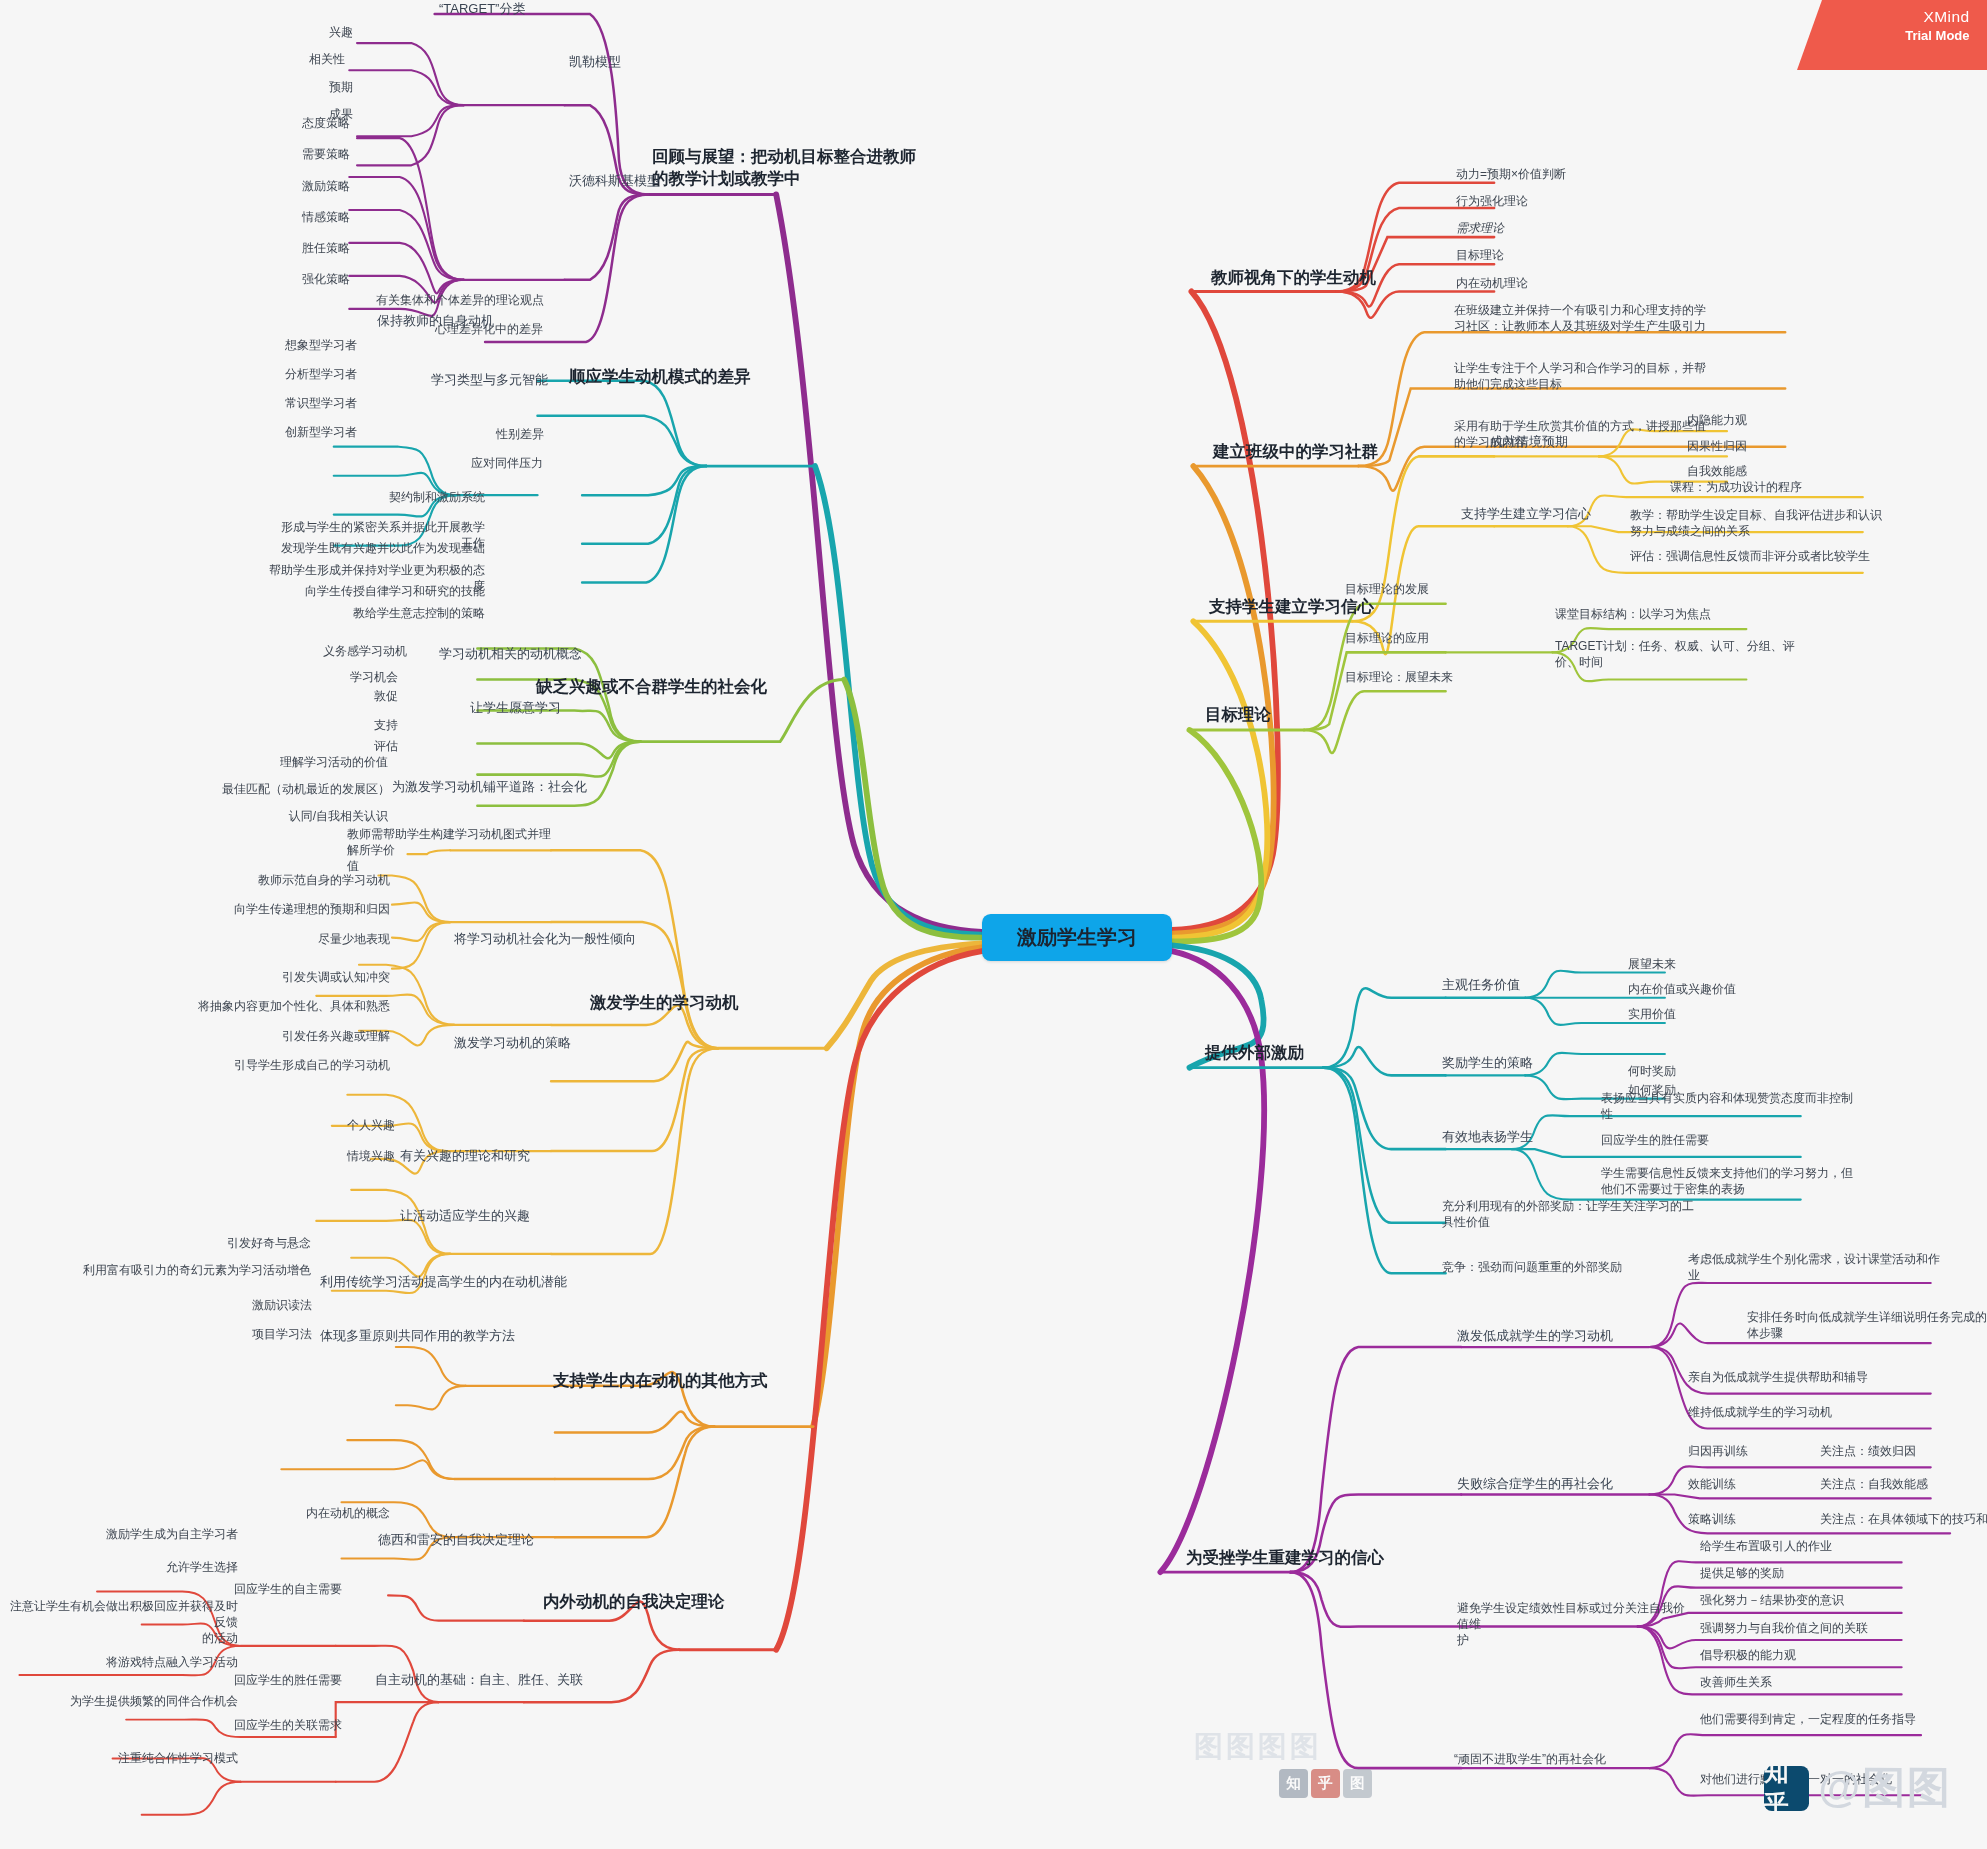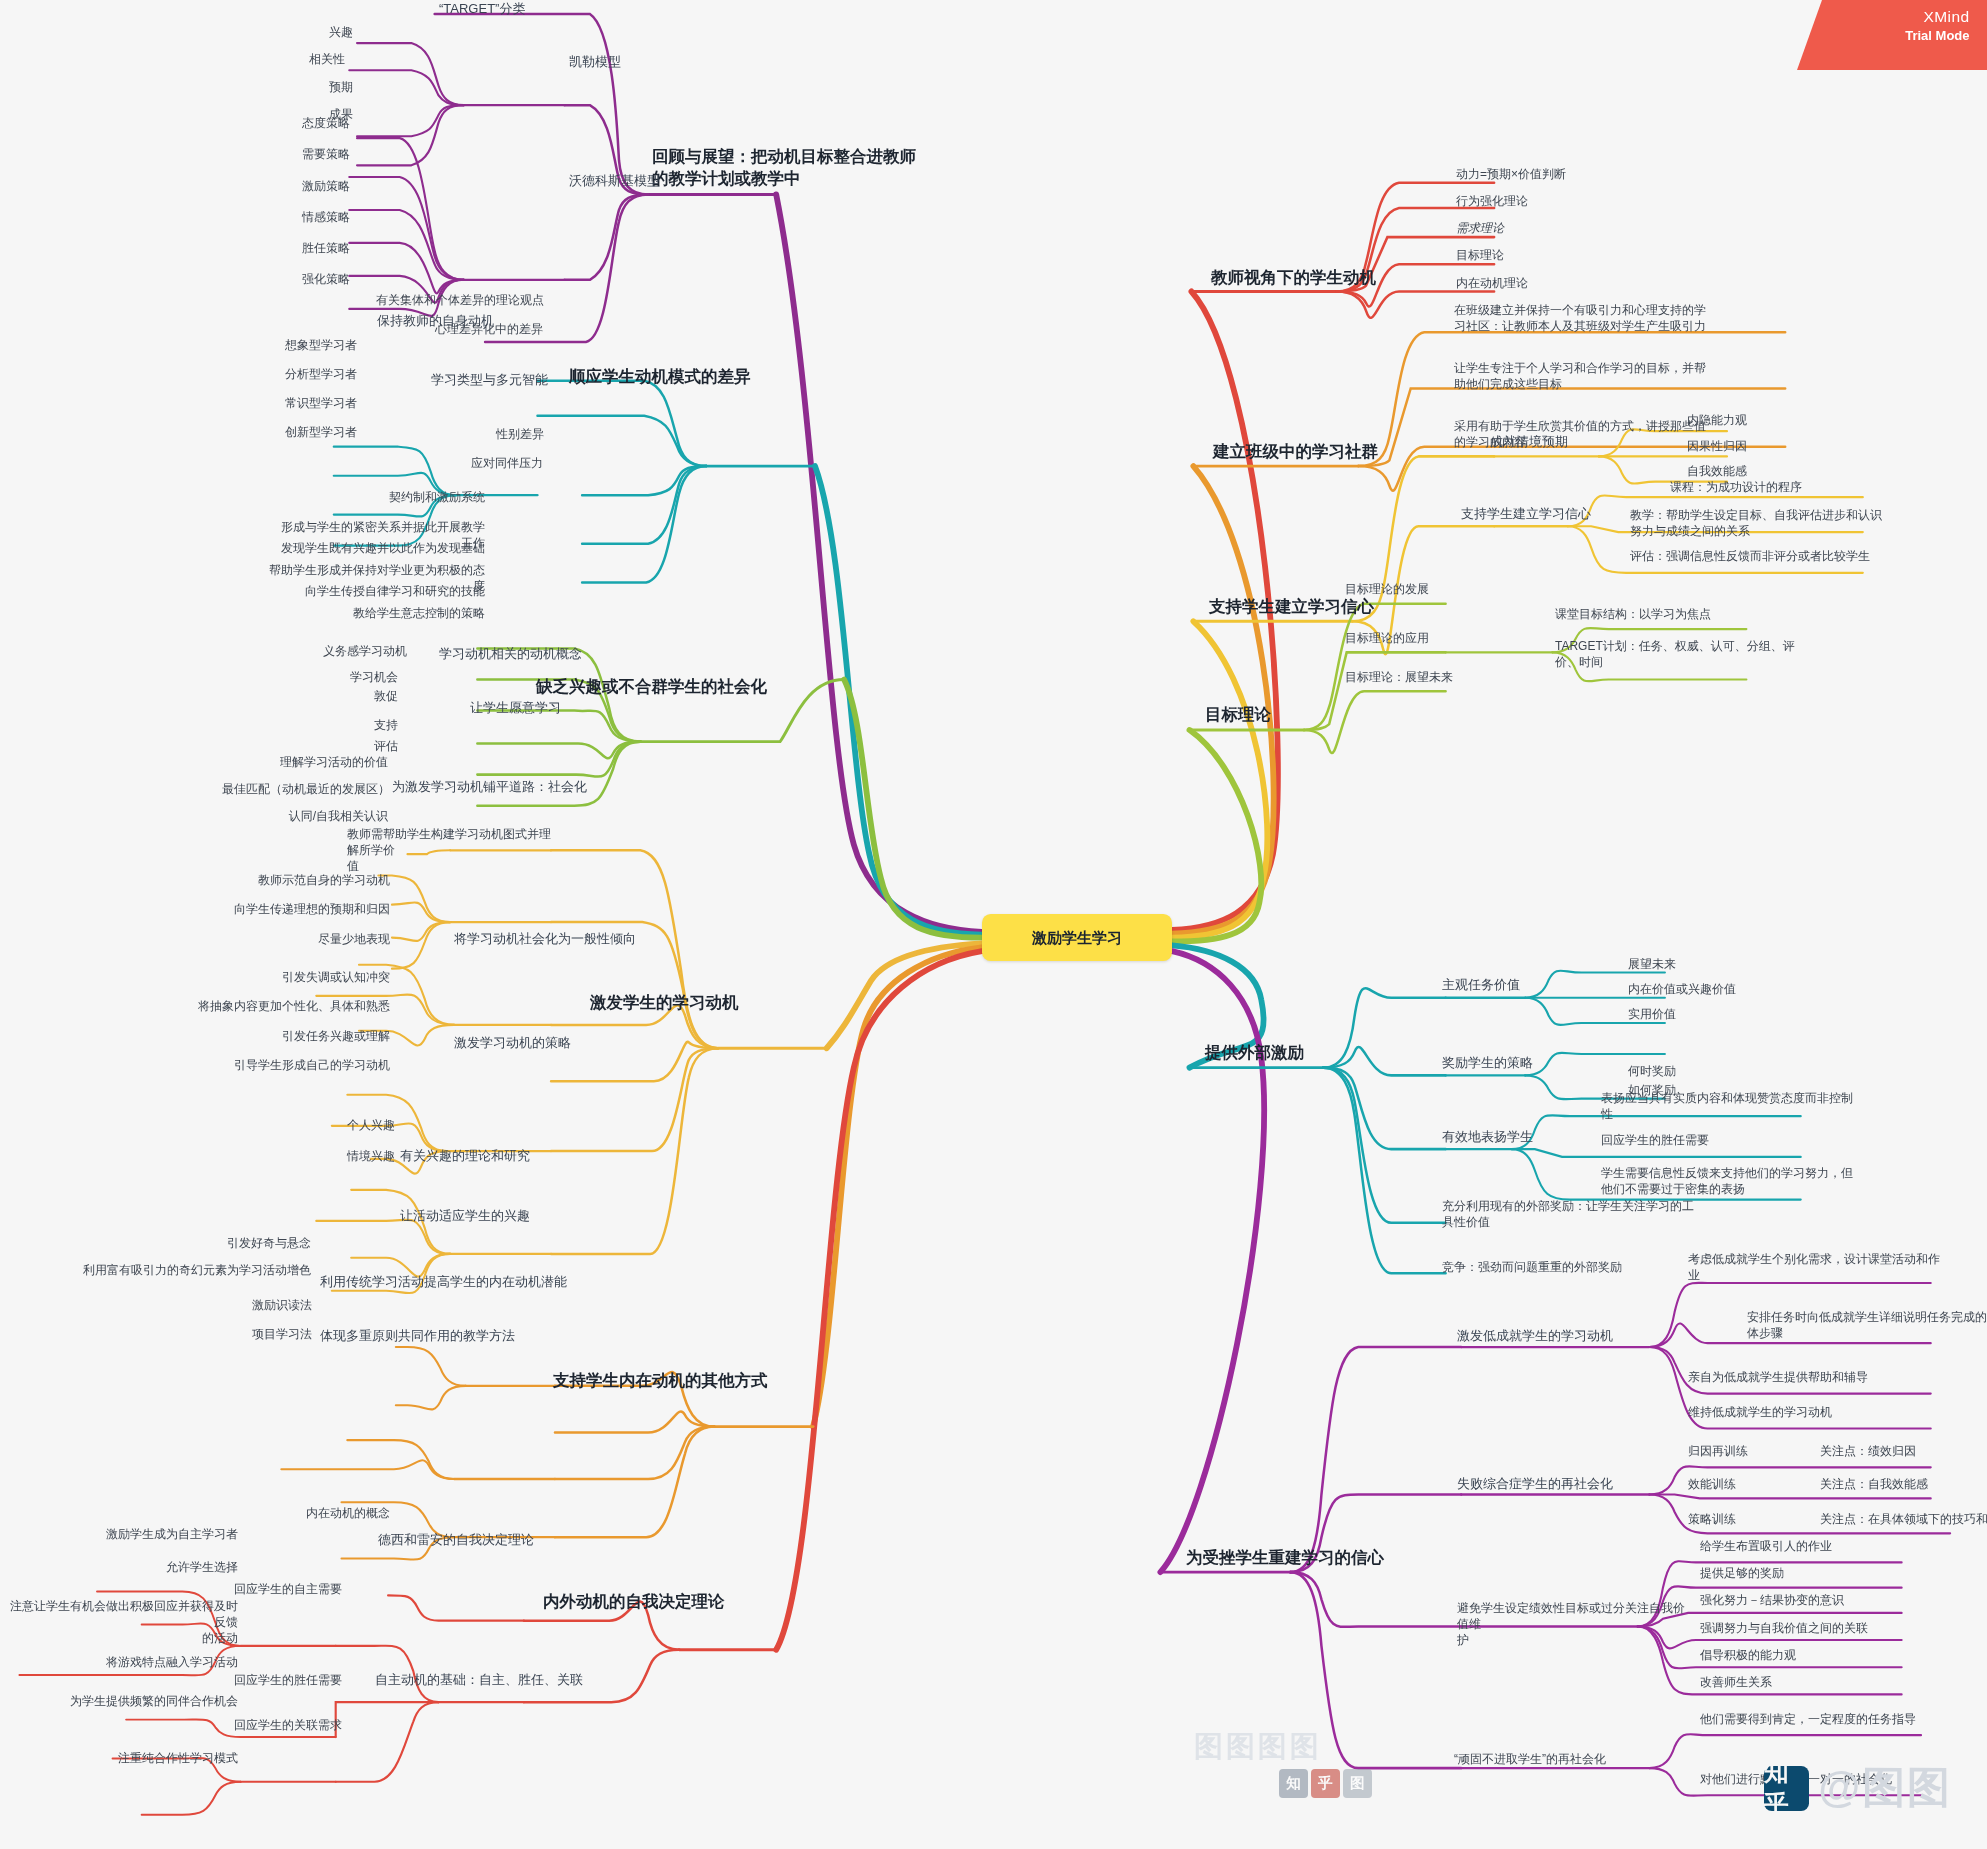--- a/index.html
+++ b/index.html
@@ -11,23 +11,23 @@
   
   .node{position:absolute;box-sizing:border-box;line-height:1.32;
         white-space:pre-line;}
   
   .l1{font-size:16.5px;font-weight:bold;color:#1d2530;}
   
   .l2{font-size:13px;color:#3a4452;}
   
   .l3{font-size:12px;color:#3d4550;}
 
-  .root{left:982px;top:914px;width:190px;height:47px;background:#fde047;
+  .root{left:982px;top:914px;width:190px;height:47px;background:#0ea5e9;
         border-radius:8.7px;display:flex;align-items:center;justify-content:center;
-        font-size:15px;font-weight:bold;color:#1b2430;
+        font-size:20px;font-weight:bold;color:#1b2430;
         box-shadow:0 1px 2.9px rgba(0,0,0,.13);z-index:40;}
 
   
   .ra{text-align:right;}
   .la{text-align:left;}
 
   
   .badge{position:absolute;right:0;top:0;width:190px;height:70px;
          background:#ef5a4b;color:#fff;
          clip-path:polygon(25px 0,190px 0,190px 70px,0 70px);

